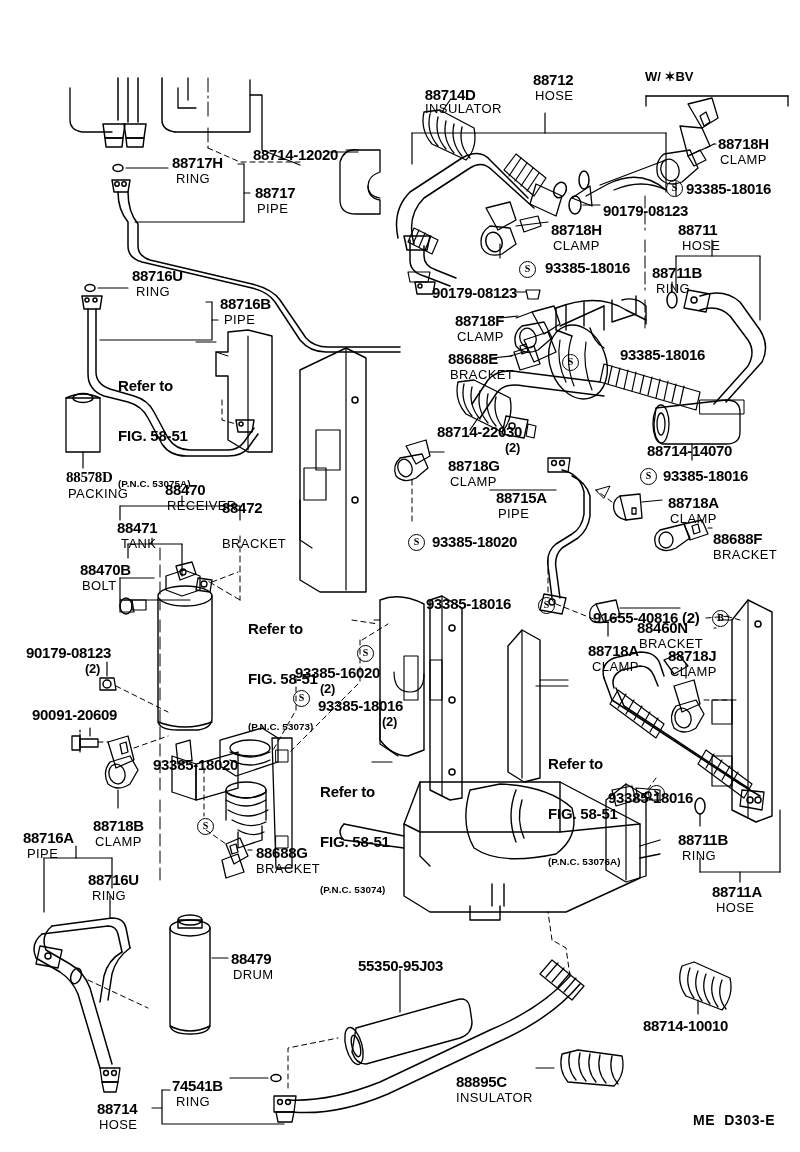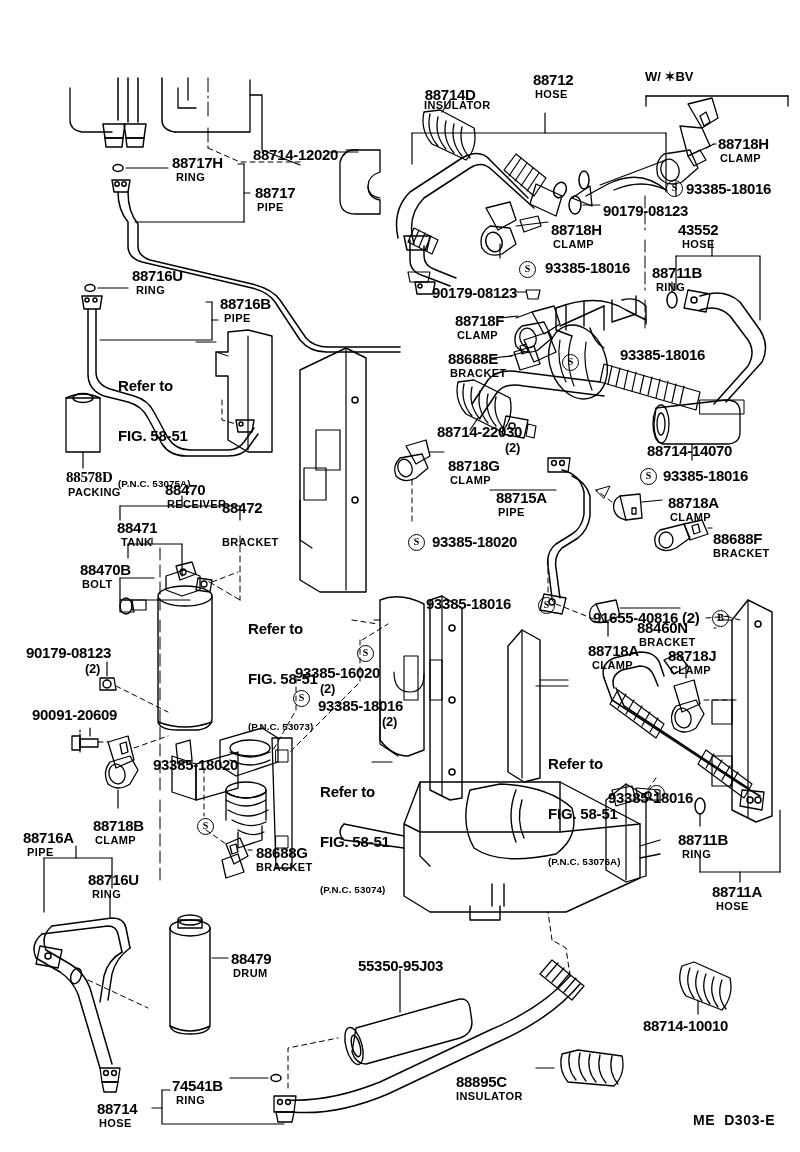--- a/index.html
+++ b/index.html
@@ -1,21 +1,21 @@
 <!DOCTYPE html>
 <html><head>
 <meta charset="utf-8">
 <style>
   html,body{margin:0;padding:0;background:#fff;}
   body{width:800px;height:1152px;font-family:"Liberation Sans",sans-serif;position:relative;overflow:hidden;}
   #sheet{position:relative;width:800px;height:1152px;background:#fff;}
   svg#art{position:absolute;left:0;top:0;width:800px;height:1152px;}
   .lbl{position:absolute;color:#000;white-space:pre;line-height:1.0;}
   .pn{font-size:15px;font-weight:bold;letter-spacing:-0.3px;}
-  .sub{font-size:11px;font-weight:bold;letter-spacing:0.4px;}
+  .sub{font-size:13px;font-weight:normal;letter-spacing:0.4px;}
   .refbig{font-size:15px;font-weight:bold;letter-spacing:-0.2px;line-height:1.12;}
   .refsm{font-size:9.8px;font-weight:bold;letter-spacing:0.1px;}
   .footer{font-size:14px;font-weight:bold;letter-spacing:0.6px;}
   .scircle{position:absolute;width:15px;height:15px;border:1.6px solid #000;border-radius:50%;
            font-size:10px;font-weight:bold;text-align:center;line-height:14px;font-family:"Liberation Serif",serif;}
   .bcircle{position:absolute;width:15px;height:15px;border:1.6px solid #000;border-radius:50%;
            font-size:10px;font-weight:bold;text-align:center;line-height:14px;font-family:"Liberation Serif",serif;}
 </style>
 </head>
 <body>
@@ -580,21 +580,21 @@
 <div class="scircle" style="left:666px;top:180px;"><span>S</span></div>
 
 <div class="lbl pn" style="left:603px;top:203px;"><span>90179-08123</span></div>
 
 <div class="lbl pn" style="left:551px;top:222px;"><span>88718H</span></div>
 <div class="lbl sub" style="left:553px;top:239px;"><span>CLAMP</span></div>
 
 <div class="lbl pn" style="left:545px;top:260px;"><span>93385-18016</span></div>
 <div class="scircle" style="left:519px;top:261px;"><span>S</span></div>
 
-<div class="lbl pn" style="left:678px;top:222px;"><span>43552</span></div>
+<div class="lbl pn" style="left:678px;top:222px;"><span>88711</span></div>
 <div class="lbl sub" style="left:682px;top:239px;"><span>HOSE</span></div>
 
 <div class="lbl pn" style="left:652px;top:265px;"><span>88711B</span></div>
 <div class="lbl sub" style="left:656px;top:282px;"><span>RING</span></div>
 
 <div class="lbl pn" style="left:432px;top:285px;"><span>90179-08123</span></div>
 
 <div class="lbl pn" style="left:132px;top:268px;"><span>88716U</span></div>
 <div class="lbl sub" style="left:136px;top:285px;"><span>RING</span></div>
 

